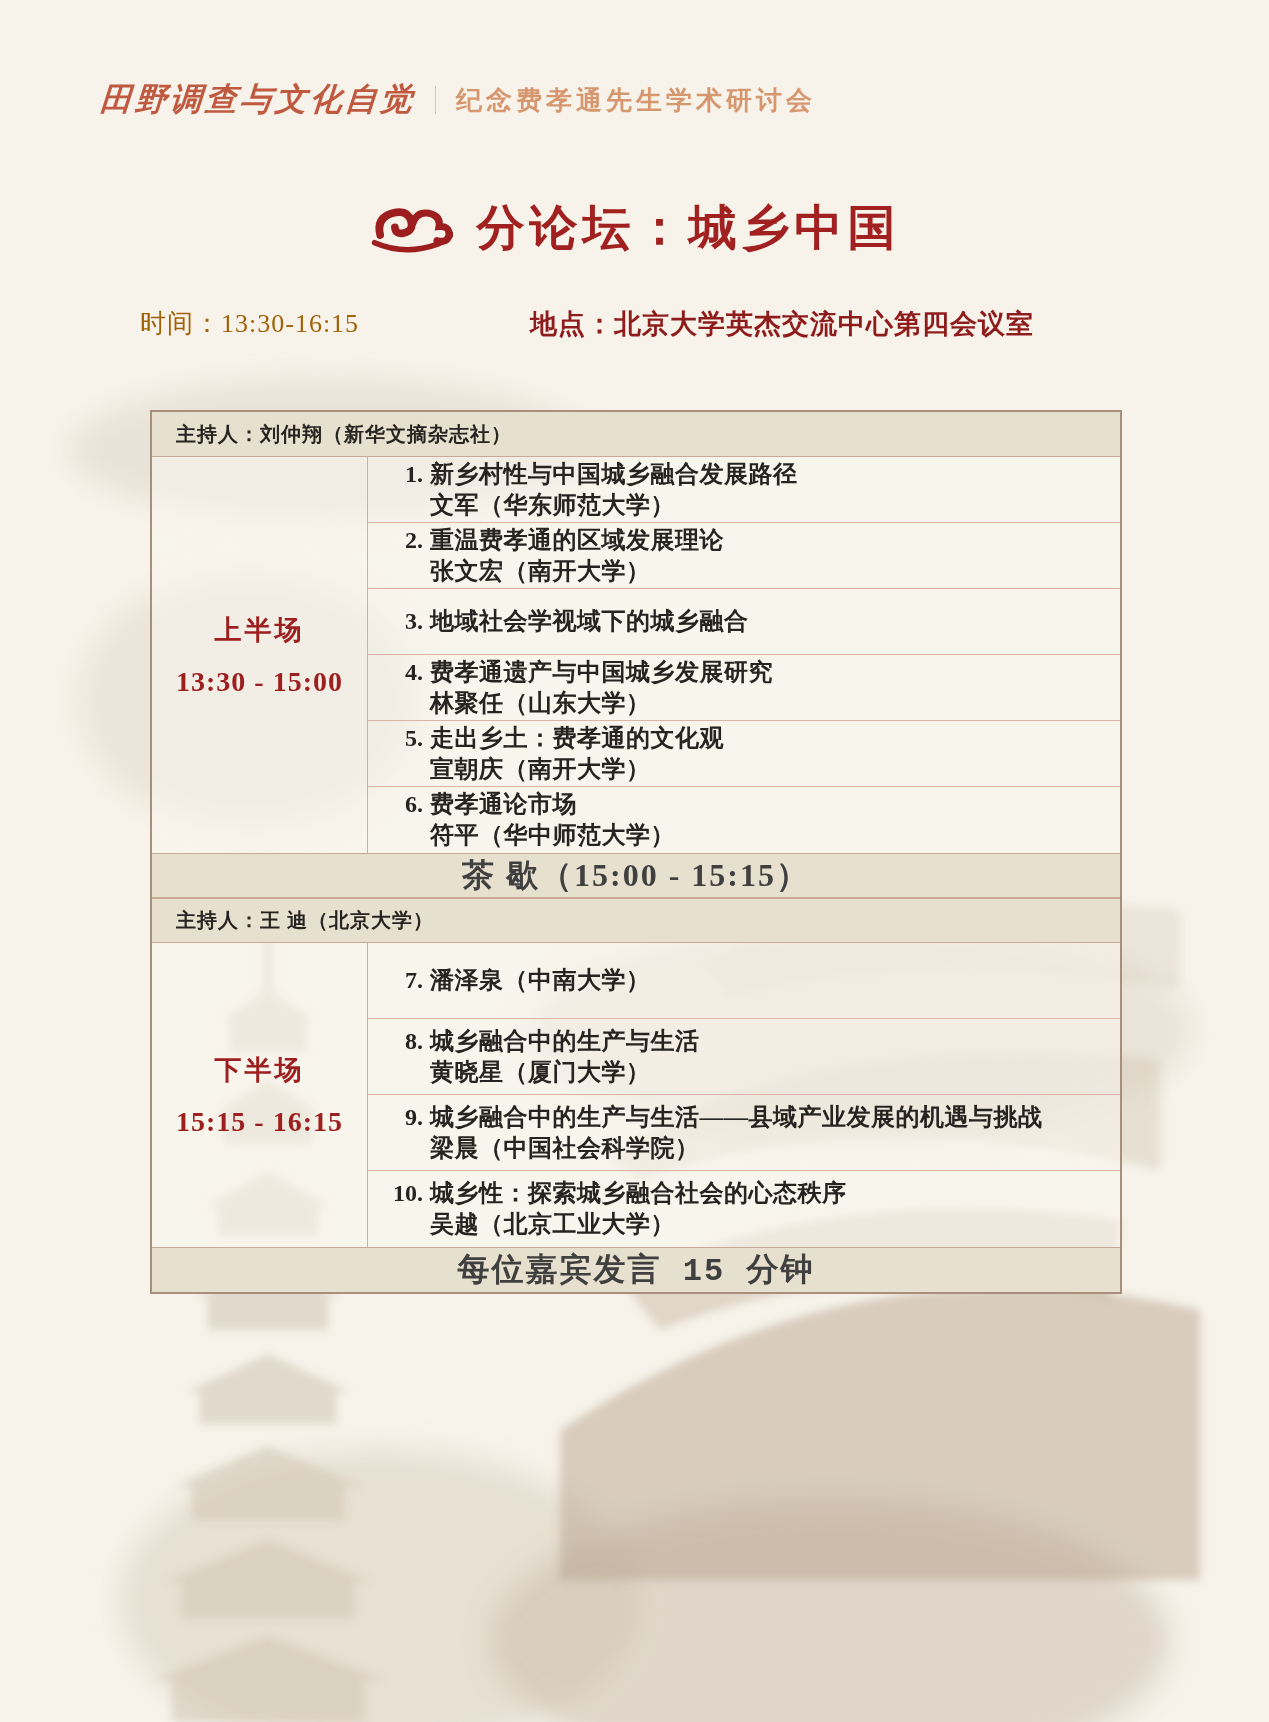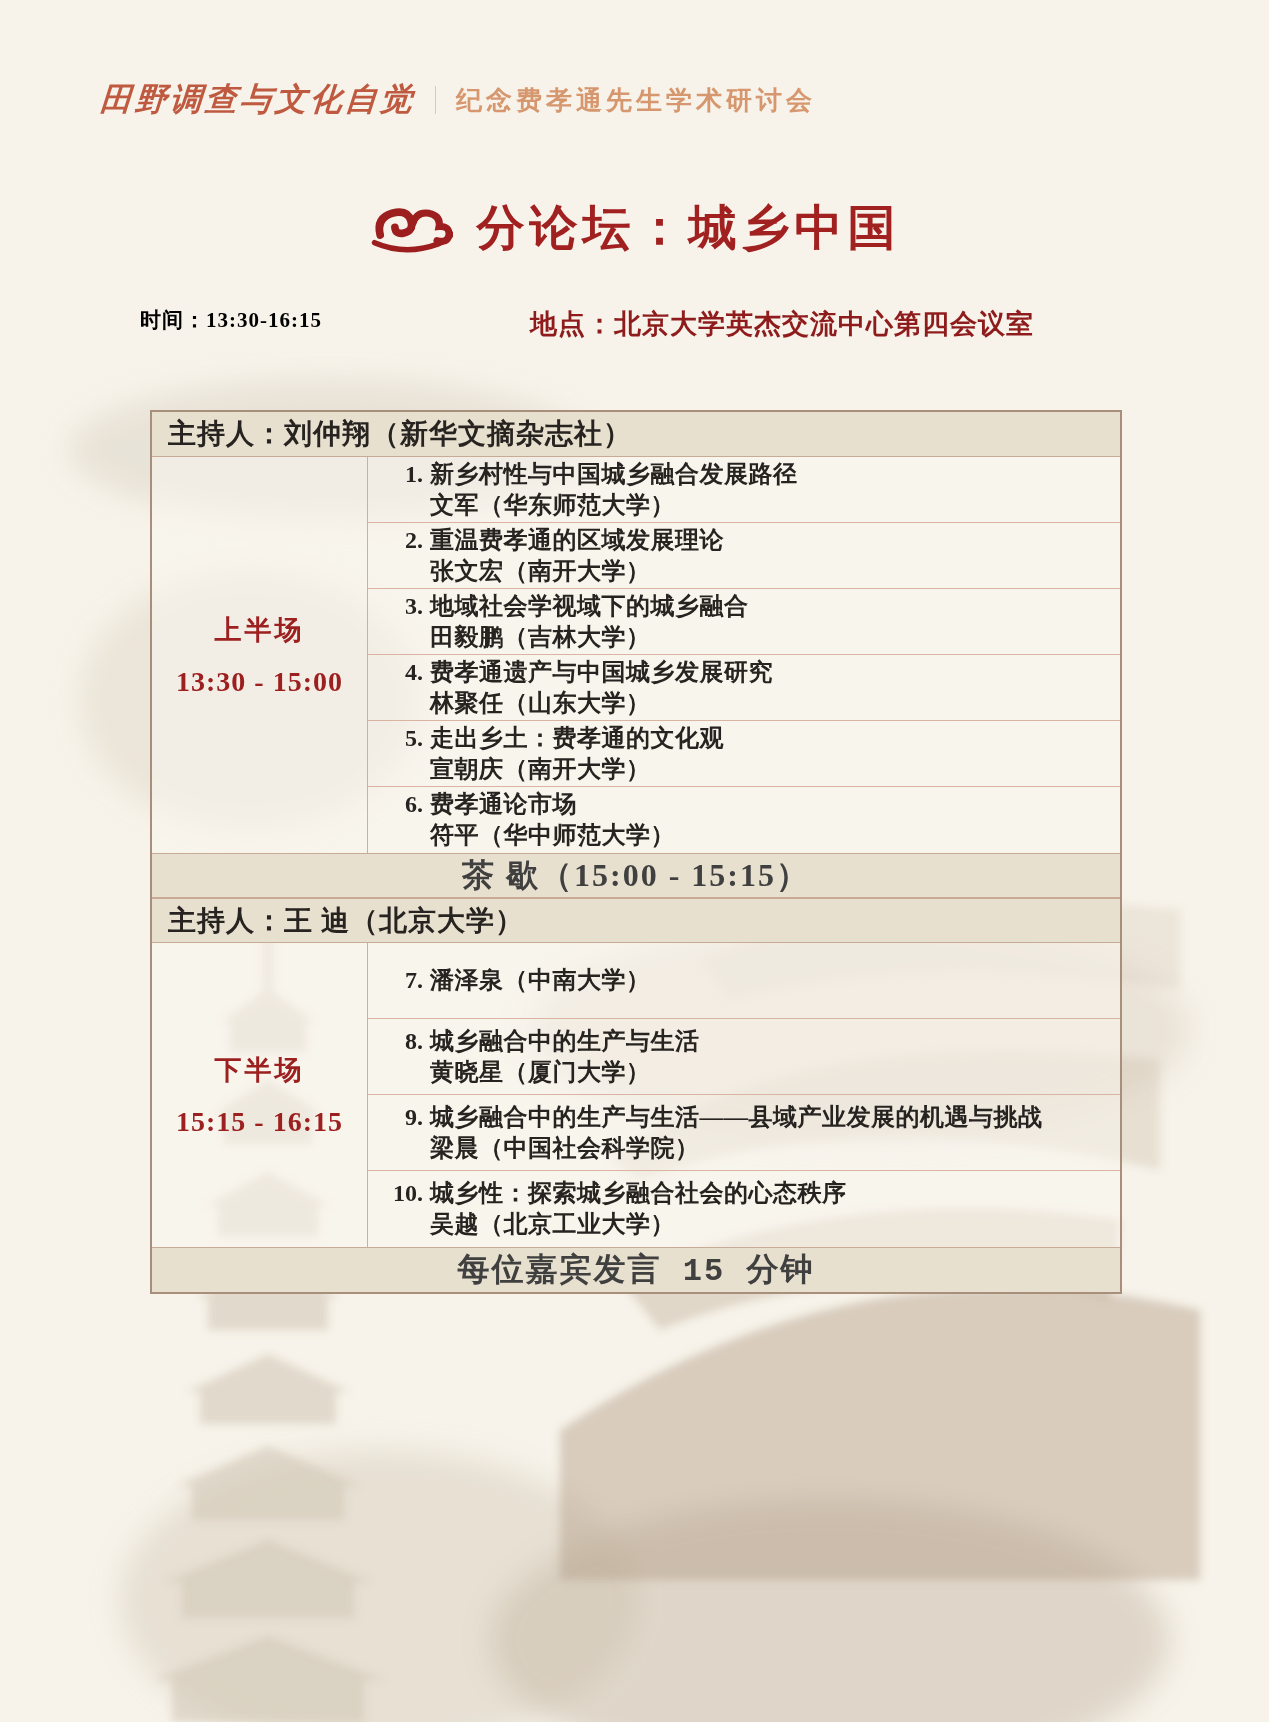--- a/index.html
+++ b/index.html
@@ -37,37 +37,37 @@
   .title-row {
     position:absolute; top:196px; left:0; width:100%;
     display:flex; justify-content:center; align-items:center; gap:24px;
   }
   .page-title {
     font-size:48px; font-weight:bold; color:#a12020; letter-spacing:5px;
   }
 
   
   .meta-row { position:absolute; top:306px; left:0; width:1269px; height:36px; }
-  .meta-time { position:absolute; left:140px; font-size:21px; font-weight:bold; color:#000000; letter-spacing:1px; }
+  .meta-time { position:absolute; left:140px; font-size:26px; font-weight:normal; color:#a16207; letter-spacing:1px; }
   .meta-location { position:absolute; left:530px; font-size:27px; font-weight:bold; color:#8f1c1c; letter-spacing:1px; }
 
   
   .schedule {
     position:absolute; top:410px; left:150px; width:972px;
     border:2px solid #a78f7c;
     background:rgba(250,246,238,0.55);
   }
   .band {
     background:#e8e0ce;
     border-top:1px solid #c9aa96; border-bottom:1px solid #c9aa96;
     display:flex; align-items:center; height:45px;
   }
   .band:first-child { border-top:none; }
   .band:last-child { border-bottom:none;font-family:Liberation Mono, monospace; }
-  .band-mod { padding-left:16px; font-size:28px; font-weight:bold; color:#262320; letter-spacing:1px; }
+  .band-mod { padding-left:24px; font-size:20px; font-weight:bold; color:#262320; letter-spacing:1px; }
   .band-center { justify-content:center; font-size:32px; font-weight:bold; color:#404040; letter-spacing:2px; }
 
   .session { display:flex; }
   .phase-cell {
     width:216px; flex:0 0 216px;
     border-right:1px solid #d5ab9b;
     display:flex; flex-direction:column; justify-content:center; align-items:center; gap:18px;
   }
   .phase-name { font-size:27px; font-weight:bold; color:#9c2020; letter-spacing:3px; }
   .phase-time { font-size:28px; font-weight:bold; color:#9c2020; letter-spacing:1px; }
@@ -184,21 +184,20 @@
               <span class="item-title">重温费孝通的区域发展理论</span>
               <span class="item-speaker">张文宏（南开大学）</span>
             </span>
           </div>
         </div>
         <div class="item">
           <div class="item-inner">
             <span class="item-num">3.</span>
             <span class="item-text">
               <span class="item-title">地域社会学视域下的城乡融合</span>
-              <span class="item-speaker">田毅鹏（吉林大学）</span>
             </span>
           </div>
         </div>
         <div class="item">
           <div class="item-inner">
             <span class="item-num">4.</span>
             <span class="item-text">
               <span class="item-title">费孝通遗产与中国城乡发展研究</span>
               <span class="item-speaker">林聚任（山东大学）</span>
             </span>

